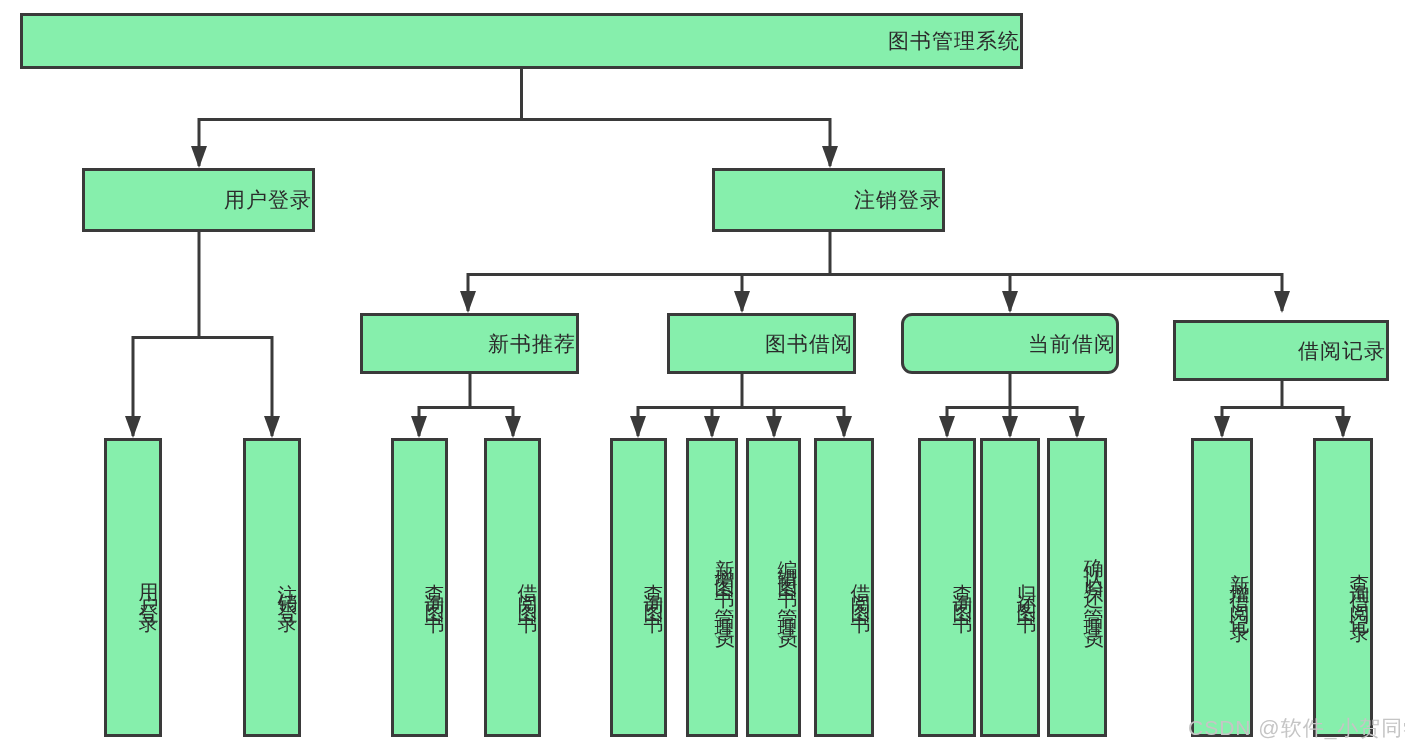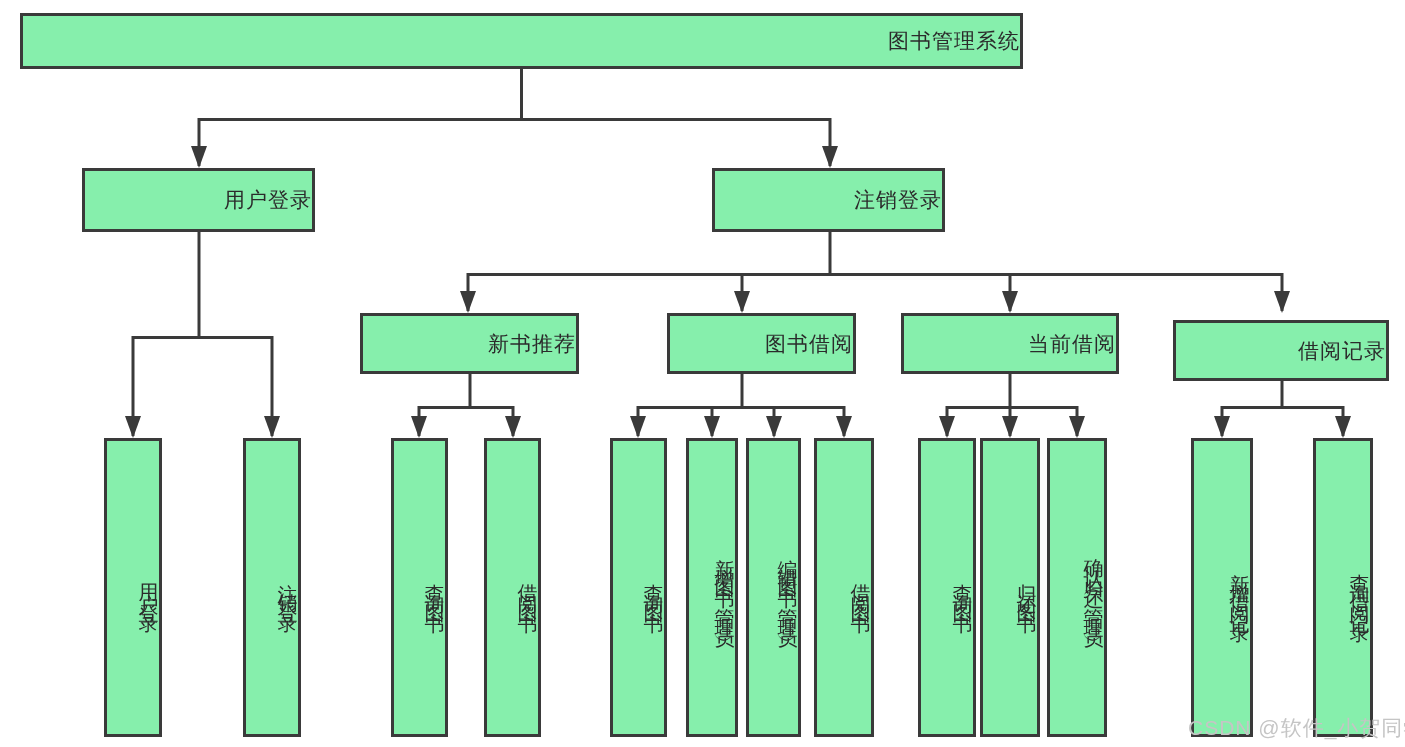--- a/index.html
+++ b/index.html
@@ -31,21 +31,21 @@
   }
   
   .n-root{left:20px;top:13px;width:1003px;height:56px;}
   
   .n-userlogin{left:82px;top:168px;width:233px;height:64px;}
   .n-bookmgmt{left:712px;top:168px;width:233px;height:64px;}
   
   .n-l3{top:313px;height:61px;padding-left:28px;}
   .n-newbook{left:360px;width:219px;}
   .n-bookborrow{left:633px;width:189px;margin-left:34px;}
-  .n-currentborrow{left:901px;width:218px;}
+  .n-currentborrow{left:901px;width:218px;border-radius:11px;}
   .n-borrowrec{left:1173px;width:216px;margin-top:7px;}
   
   .leaf{top:438px;height:299px;}
   .lf1{left:104px;width:58px;}
   .lf2{left:243px;width:58px;}
   .lf3{left:391px;width:57px;}
   .lf4{left:484px;width:57px;}
   .lf5{left:610px;width:57px;}
   .lf6{left:686px;width:52px;}
   .lf7{left:746px;width:55px;}

